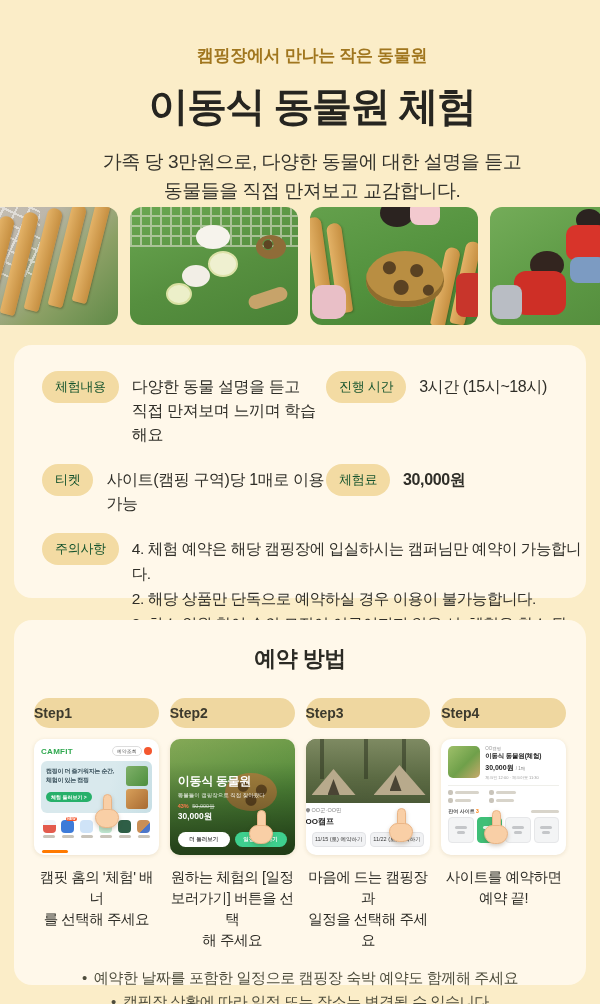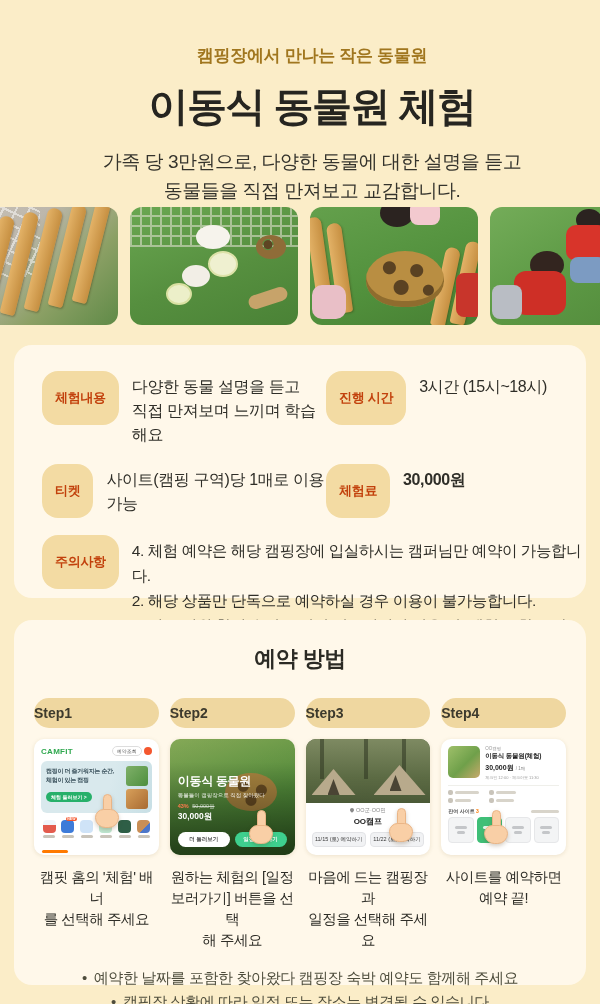--- a/index.html
+++ b/index.html
@@ -37,22 +37,22 @@
                      radial-gradient(circle at 65% 35%,#5A4222 0 6px,transparent 7px),
                      radial-gradient(circle at 45% 65%,#5A4222 0 7px,transparent 8px),
                      radial-gradient(circle at 80% 70%,#5A4222 0 5px,transparent 6px),
                      #B98E42; box-shadow:inset 0 -6px 0 #8F6C2E; }
 
   
   .card { position:absolute; left:14px; width:572px; background:#FFF8EA; border-radius:18px; }
   .info-card { top:345px; height:253px; padding:26px 28px; }
   .booking-card { top:620px; height:365px; padding:24px 16px; }
 
-  .badge { display:inline-block; background:#F3DBA3; color:#c2410c; font-weight:700; font-size:13px;
-           padding:18px 13px; border-radius:16px; white-space:nowrap; letter-spacing:-0.3px; }
+  .badge { display:inline-block; background:#F3DBA3; color:#14532d; font-weight:400; font-size:13px;
+           padding:7px 13px; border-radius:16px; white-space:nowrap; letter-spacing:-0.3px; }
   .ic-row { display:flex; justify-content:space-between; align-items:flex-start; }
   .ic-row + .ic-row { margin-top:17px; }
   .ic-group { display:flex; gap:13px; align-items:flex-start; }
   .ic-right { width:232px; flex:0 0 auto; }
   .ic-text { font-size:16px; color:#2F2E28; line-height:1.5; letter-spacing:-0.4px; padding-top:4px; }
   .notice-list { font-size:15.5px; color:#2F2E28; line-height:1.62; letter-spacing:-0.45px; width:452px; padding-top:3px; }
 
   .booking-title { text-align:center; font-size:22px; font-weight:800; color:#2B2A24; letter-spacing:-0.5px; }
   .steps { display:grid; grid-template-columns:repeat(4,1fr); gap:11px; margin-top:24px; padding:0 4px; }
   .step { position:relative; display:flex; flex-direction:column; align-items:center; }
@@ -112,21 +112,21 @@
   .s2-btn-g { background:#3ECF8E; color:#fff; }
 
   
   .s3-photo { position:relative; height:64px; overflow:hidden;
               background:linear-gradient(180deg,#7E8A62 0%,#5C6B44 60%,#46543394 100%),#51603C; }
   .s3-trunk { position:absolute; top:0; width:4px; height:40px; background:rgba(46,52,32,.55); }
   .s3-tent { position:absolute; width:44px; height:26px; background:#B8AA8C;
              clip-path:polygon(50% 0,100% 100%,0 100%); }
   .s3-tent::after { content:""; position:absolute; left:16px; top:10px; width:12px; height:16px;
              background:#4A4434; clip-path:polygon(50% 0,100% 100%,0 100%); }
-  .s3-info { text-align:center; padding-top:4px; }
+  .s3-info { padding-top:4px; }
   .s3-loc { font-size:5.5px; color:#8A8A8A; }
   .s3-pin { display:inline-block; width:4px; height:4px; border-radius:50% 50% 50% 0; transform:rotate(-45deg);
             background:#8A8A8A; margin-right:2px; }
   .s3-camp { margin-top:2px; font-size:8px; font-weight:800; color:#222; }
   .s3-btns { display:flex; gap:4px; padding:5px 6px 0; }
   .s3-btn { flex:1; text-align:center; font-size:5.5px; color:#3A3A3A; background:#F1F2F4;
             border:1px solid #E2E3E6; border-radius:4px; padding:3px 0; }
 
   
   .s4 { padding:7px; }
@@ -428,18 +428,18 @@
         <div class="hand" style="left:40px;top:112px;">
             <span class="finger"></span>
             <span class="palm"></span>
           </div>
         <div class="caption preline">사이트를 예약하면
 예약 끝!</div>
       </div>
     </div>
 
     <div class="notes">
-      <div class="note"><span class="bullet">•</span><span>예약한 날짜를 포함한 찾아왔다 캠핑장 숙박 예약도 함께해 주세요</span></div>
+      <div class="note"><span class="bullet">•</span><span>예약한 날짜를 포함한 일정으로 캠핑장 숙박 예약도 함께해 주세요</span></div>
       <div class="note"><span class="bullet">•</span><span>캠핑장 상황에 따라 일정 또는 장소는 변경될 수 있습니다</span></div>
     </div>
   </section>
 
 </div>
 
 </body></html>

